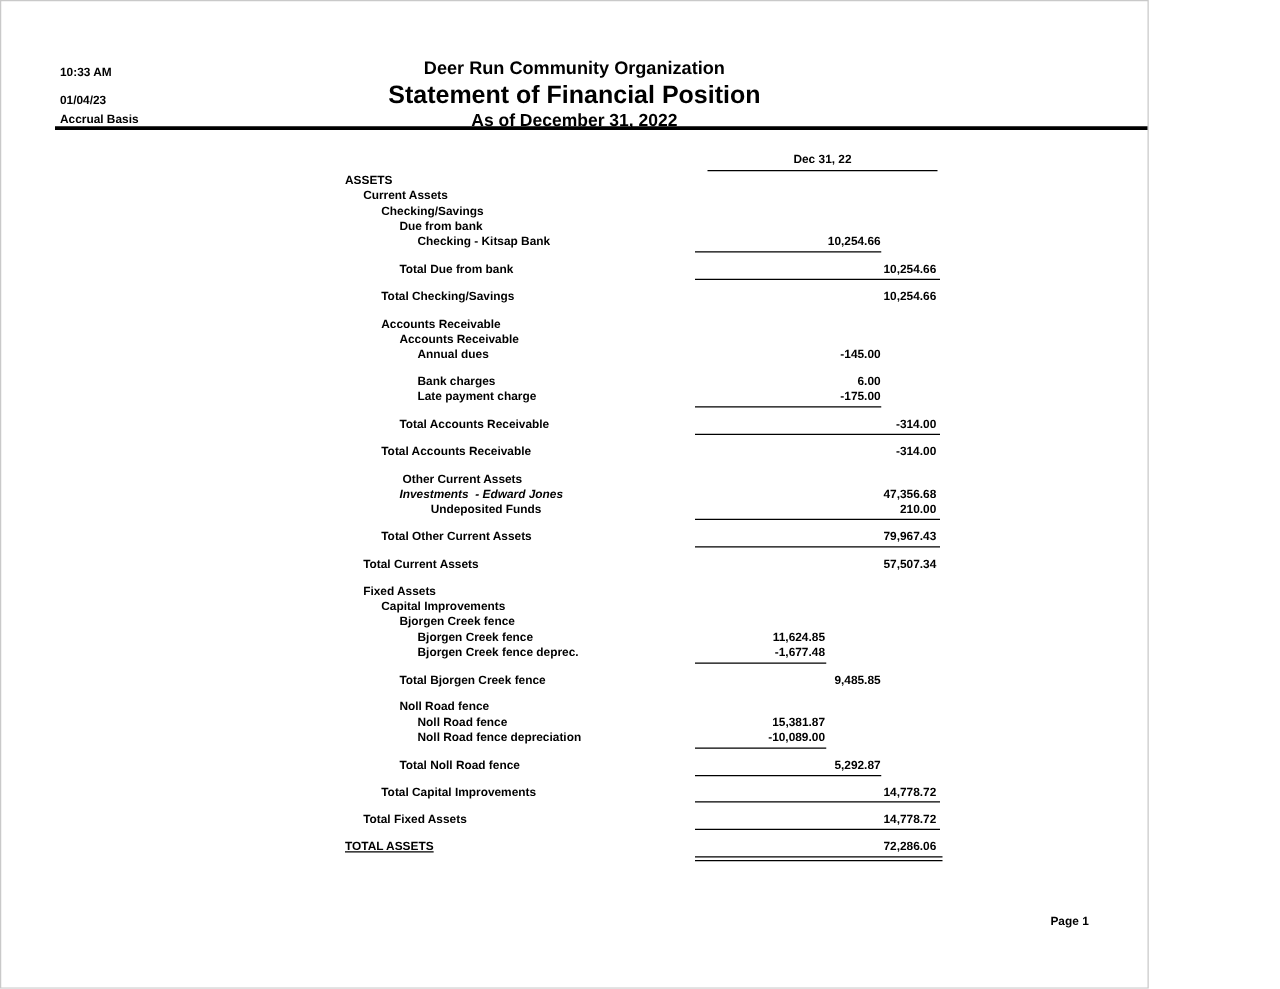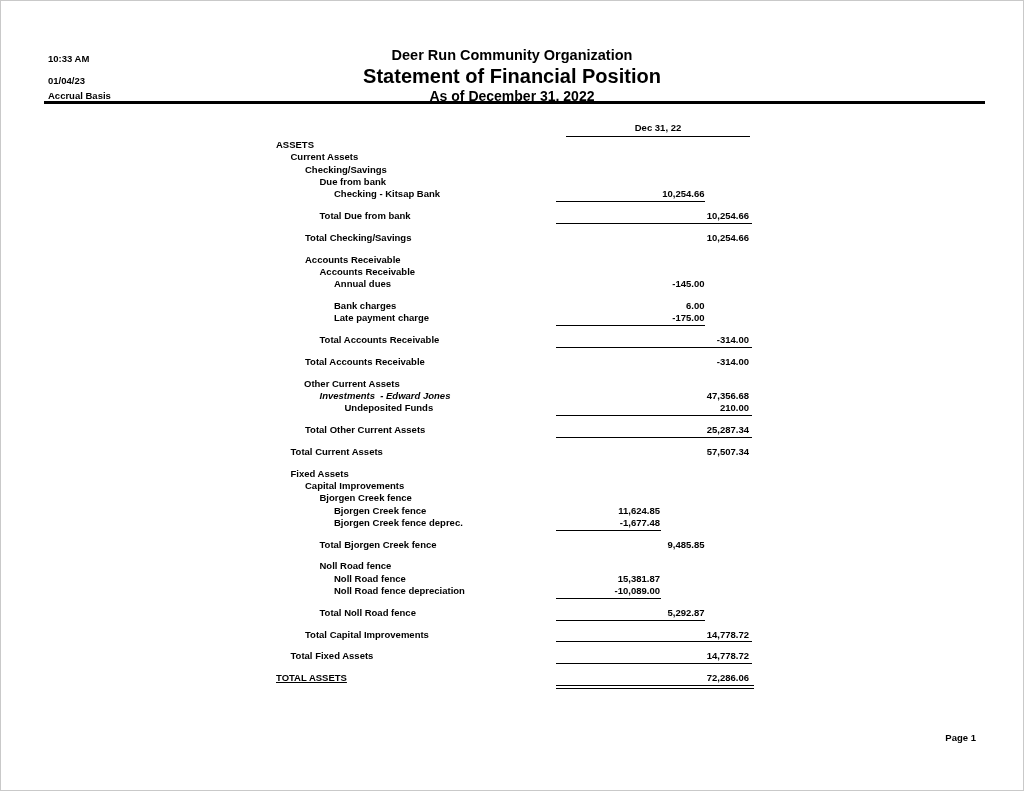--- a/index.html
+++ b/index.html
@@ -1,18 +1,18 @@
 <!DOCTYPE html>
 <html><head>
 <meta charset="utf-8">
 <style>
   html, body { margin: 0; padding: 0; background: #ffffff; }
   .page {
     position: relative;
-    width: 1024px;
+    width: 919px;
     height: 791px;
     background: #ffffff;
     box-sizing: border-box;
     border: 1px solid #c9c9c9;
     font-family: "Liberation Sans", sans-serif;
     font-weight: bold;
     color: #000;
     overflow: hidden;
   }
 
@@ -128,34 +128,34 @@
         <div class="row spaced">
           <span class="label" style="left: 275.5px;">Total Accounts Receivable</span>
           <span class="amount amt-c0">-314.00</span>
           <div class="rule rule-c0"></div>
         </div>
         <div class="row spaced">
           <span class="label" style="left: 261px;">Total Accounts Receivable</span>
           <span class="amount amt-c0">-314.00</span>
         </div>
         <div class="row spaced">
-          <span class="label" style="left: 260px;">Other Current Assets</span>
+          <span class="label" style="left: 278px;">Other Current Assets</span>
         </div>
         <div class="row">
           <span class="label" style="left: 275.5px; font-style: italic;">Investments  - Edward Jones</span>
           <span class="amount amt-c0">47,356.68</span>
         </div>
         <div class="row">
           <span class="label" style="left: 275.5px; padding-left: 25px;">Undeposited Funds</span>
           <span class="amount amt-c0">210.00</span>
           <div class="rule rule-c0"></div>
         </div>
         <div class="row spaced">
           <span class="label" style="left: 261px;">Total Other Current Assets</span>
-          <span class="amount amt-c0">25,287.34</span>
+          <span class="amount amt-c0">79,967.43</span>
           <div class="rule rule-c0"></div>
         </div>
         <div class="row spaced">
           <span class="label" style="left: 246.5px;">Total Current Assets</span>
           <span class="amount amt-c0">57,507.34</span>
         </div>
         <div class="row spaced">
           <span class="label" style="left: 246.5px;">Fixed Assets</span>
         </div>
         <div class="row">

